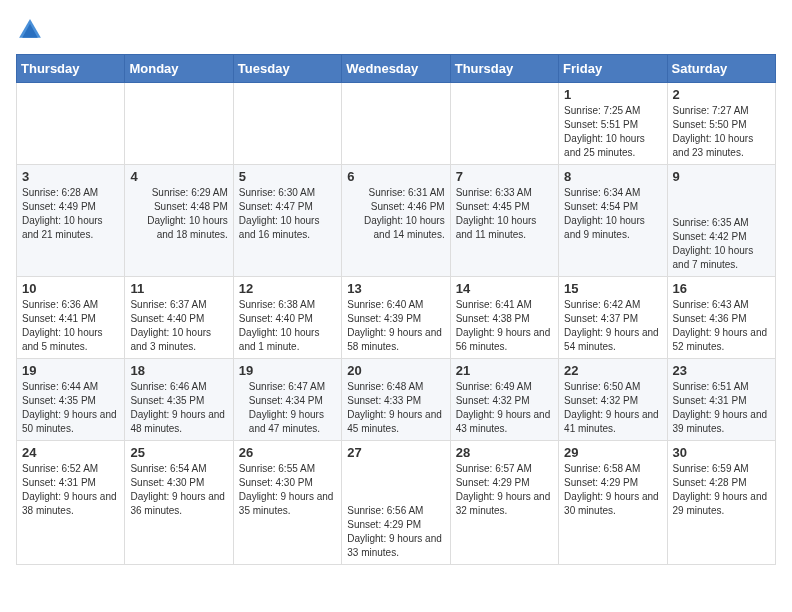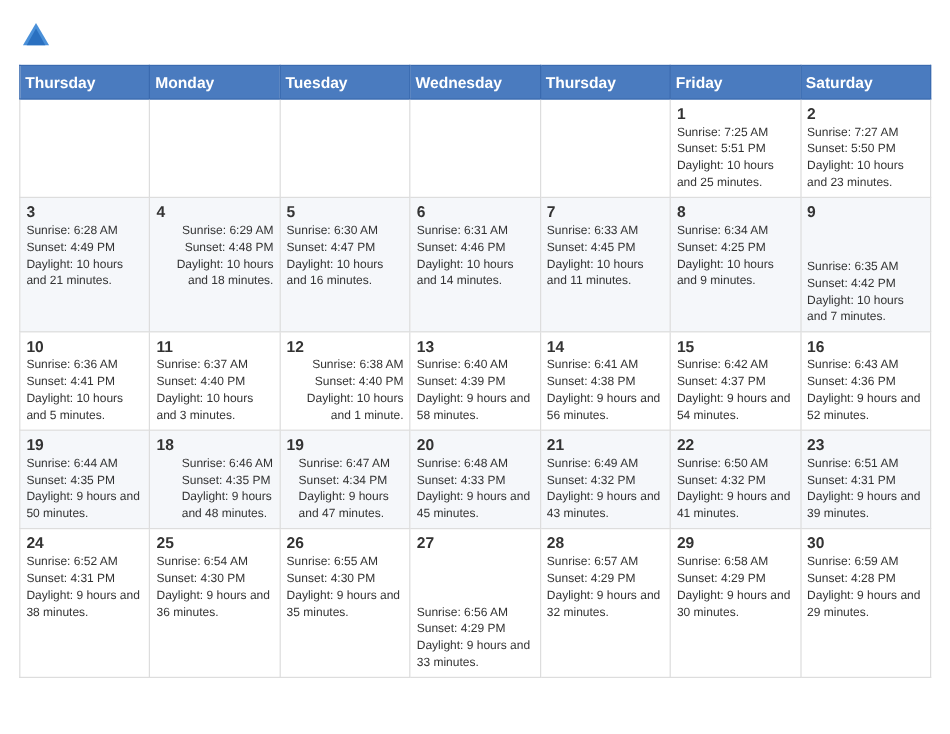--- a/index.html
+++ b/index.html
@@ -155,34 +155,34 @@
 Daylight: 10 hours and 18 minutes.</div>
         </td>
         <td>
           <span class="day-number">5</span>
           <div class="day-info" style="white-space: pre-line;">Sunrise: 6:30 AM
 Sunset: 4:47 PM
 Daylight: 10 hours and 16 minutes.</div>
         </td>
         <td>
           <span class="day-number">6</span>
-          <div class="day-info" style="white-space: pre-line;">Sunrise: 6:31 AM
+          <div class="day-info" style="white-space: pre-line; text-align: right;">Sunrise: 6:31 AM
 Sunset: 4:46 PM
 Daylight: 10 hours and 14 minutes.</div>
         </td>
         <td>
           <span class="day-number">7</span>
           <div class="day-info" style="white-space: pre-line;">Sunrise: 6:33 AM
 Sunset: 4:45 PM
 Daylight: 10 hours and 11 minutes.</div>
         </td>
         <td>
           <span class="day-number">8</span>
           <div class="day-info" style="white-space: pre-line;">Sunrise: 6:34 AM
-Sunset: 4:25 PM
+Sunset: 4:54 PM
 Daylight: 10 hours and 9 minutes.</div>
         </td>
         <td>
           <span class="day-number">9</span>
           <div class="day-info" style="white-space: pre-line; margin-top: 32px;">Sunrise: 6:35 AM
 Sunset: 4:42 PM
 Daylight: 10 hours and 7 minutes.</div>
         </td>
       </tr>
       <tr>
@@ -193,21 +193,21 @@
 Daylight: 10 hours and 5 minutes.</div>
         </td>
         <td>
           <span class="day-number">11</span>
           <div class="day-info" style="white-space: pre-line;">Sunrise: 6:37 AM
 Sunset: 4:40 PM
 Daylight: 10 hours and 3 minutes.</div>
         </td>
         <td>
           <span class="day-number">12</span>
-          <div class="day-info" style="white-space: pre-line; text-align: right;">Sunrise: 6:38 AM
+          <div class="day-info" style="white-space: pre-line;">Sunrise: 6:38 AM
 Sunset: 4:40 PM
 Daylight: 10 hours and 1 minute.</div>
         </td>
         <td>
           <span class="day-number">13</span>
           <div class="day-info" style="white-space: pre-line;">Sunrise: 6:40 AM
 Sunset: 4:39 PM
 Daylight: 9 hours and 58 minutes.</div>
         </td>
         <td>
@@ -231,21 +231,21 @@
       </tr>
       <tr>
         <td>
           <span class="day-number">19</span>
           <div class="day-info" style="white-space: pre-line;">Sunrise: 6:44 AM
 Sunset: 4:35 PM
 Daylight: 9 hours and 50 minutes.</div>
         </td>
         <td>
           <span class="day-number">18</span>
-          <div class="day-info" style="white-space: pre-line; margin-left: 21px;">Sunrise: 6:46 AM
+          <div class="day-info" style="white-space: pre-line;">Sunrise: 6:46 AM
 Sunset: 4:35 PM
 Daylight: 9 hours and 48 minutes.</div>
         </td>
         <td>
           <span class="day-number">19</span>
           <div class="day-info" style="white-space: pre-line; margin-left: 10px;">Sunrise: 6:47 AM
 Sunset: 4:34 PM
 Daylight: 9 hours and 47 minutes.</div>
         </td>
         <td>

